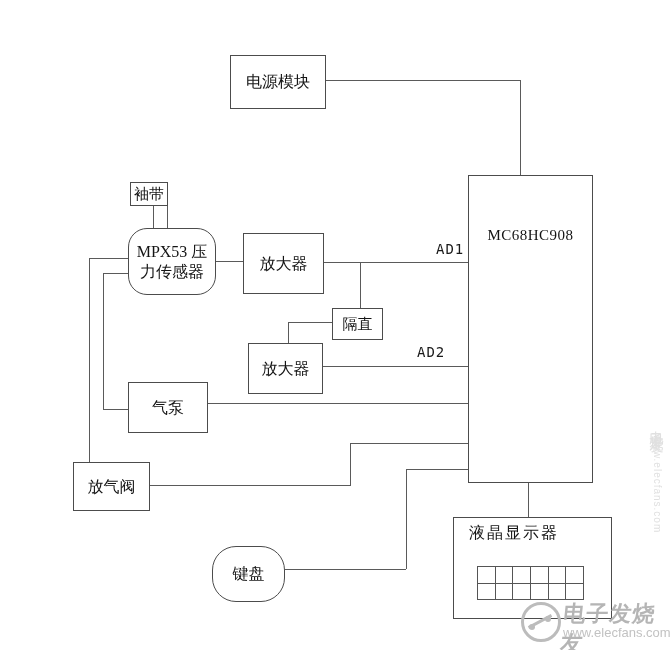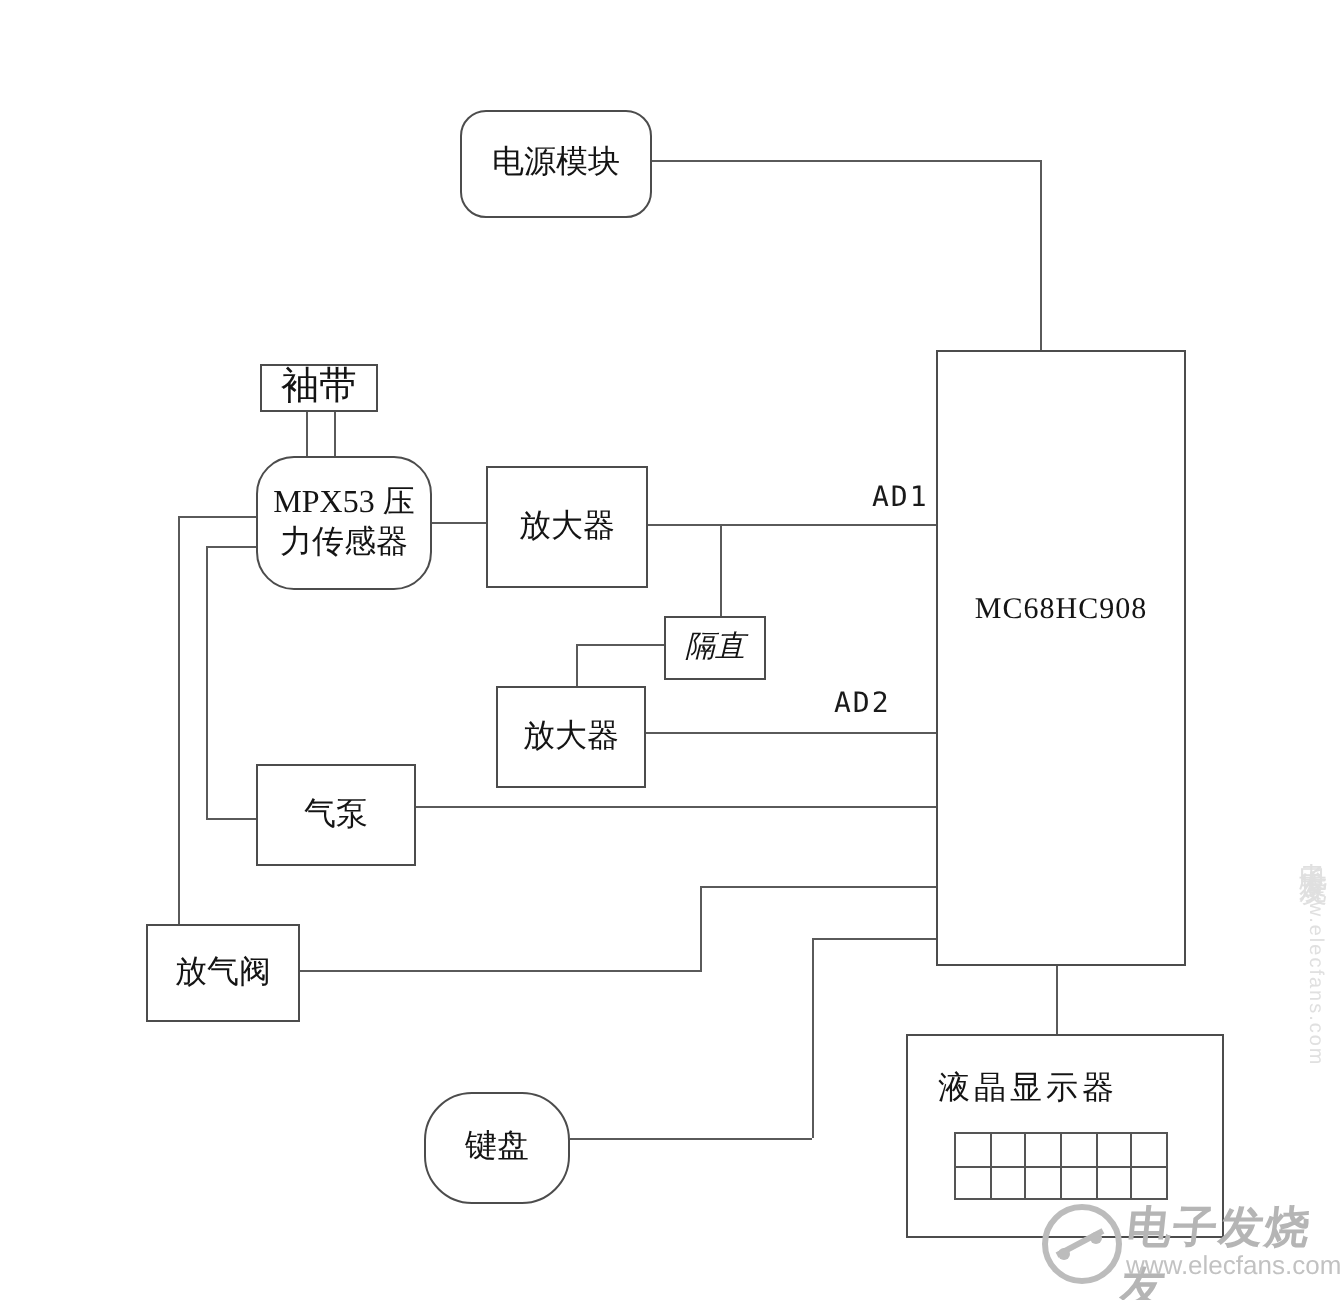--- a/index.html
+++ b/index.html
@@ -13,22 +13,22 @@
     border:1px solid #4c4c4c; display:flex; flex-direction:column;
     align-items:center; justify-content:center; text-align:center;
     font-size:16px; line-height:1.25; z-index:2;
   }
   .h { position:absolute; height:1px; background:#5a5a5a; z-index:1; }
   .v { position:absolute; width:1px;  background:#5a5a5a; z-index:1; }
   .sig {
     position:absolute; font-size:14px; letter-spacing:1px; color:#1a1a1a; z-index:3;
     font-family:"DejaVu Sans Mono","Liberation Mono",monospace;
   }
-  .mcu-label { margin-top:120px; width:100%; font-size:15px; letter-spacing:0.5px; }
-  .lcd-title { position:absolute; left:15px; top:5px; font-size:16px; letter-spacing:2px;margin-top:12px; }
+  .mcu-label { margin-top:50px; width:100%; font-size:15px; letter-spacing:0.5px; }
+  .lcd-title { position:absolute; left:15px; top:5px; font-size:16px; letter-spacing:2px; }
   .lcd-grid {
     position:absolute; left:23px; top:48px; width:106px; height:33px;
     display:grid; grid-template-columns:repeat(6,1fr); grid-template-rows:repeat(2,1fr);
     border-left:1px solid #555; border-top:1px solid #555;
   }
   .lcd-grid > div { border-right:1px solid #555; border-bottom:1px solid #555; }
   
   .wm-logo {
     position:absolute; left:521px; top:602px; width:34px; height:34px;
     border:3px solid #bcbcbc; border-radius:50%; z-index:4; background:transparent;
@@ -91,38 +91,38 @@
 
   <div class="h" style="left:285px;top:569px;width:121px;"></div>
   <div class="v" style="left:406px;top:469px;height:100px;"></div>
   <div class="h" style="left:406px;top:469px;width:62px;"></div>
 
   <div class="v" style="left:528px;top:483px;height:34px;"></div>
 
   <div class="sig" style="left:436px;top:241px;">AD1</div>
   <div class="sig" style="left:417px;top:344px;">AD2</div>
 
-  <div class="box" style="left:230px;top:55px;width:96px;height:54px;border-radius:13px;">
+  <div class="box" style="left:230px;top:55px;width:96px;height:54px;">
     <span>电源模块</span>
   </div>
 
-  <div class="box" style="left:130px;top:182px;width:59px;height:24px;font-size:19px;">
+  <div class="box" style="left:130px;top:182px;width:38px;height:24px;font-size:15px;">
     <span>袖带</span>
   </div>
 
   <div class="box" style="left:128px;top:228px;width:88px;height:67px;border-radius:19px;">
     <span>MPX53 压</span>
     <span>力传感器</span>
   </div>
 
   <div class="box" style="left:243px;top:233px;width:81px;height:61px;">
     <span>放大器</span>
   </div>
 
-  <div class="box" style="left:332px;top:308px;width:51px;height:32px;font-size:15px;font-style:italic;">
+  <div class="box" style="left:332px;top:308px;width:51px;height:32px;font-size:15px;">
     <span>隔直</span>
   </div>
 
   <div class="box" style="left:248px;top:343px;width:75px;height:51px;">
     <span>放大器</span>
   </div>
 
   <div class="box" style="left:73px;top:462px;width:77px;height:49px;">
     <span>放气阀</span>
   </div>

